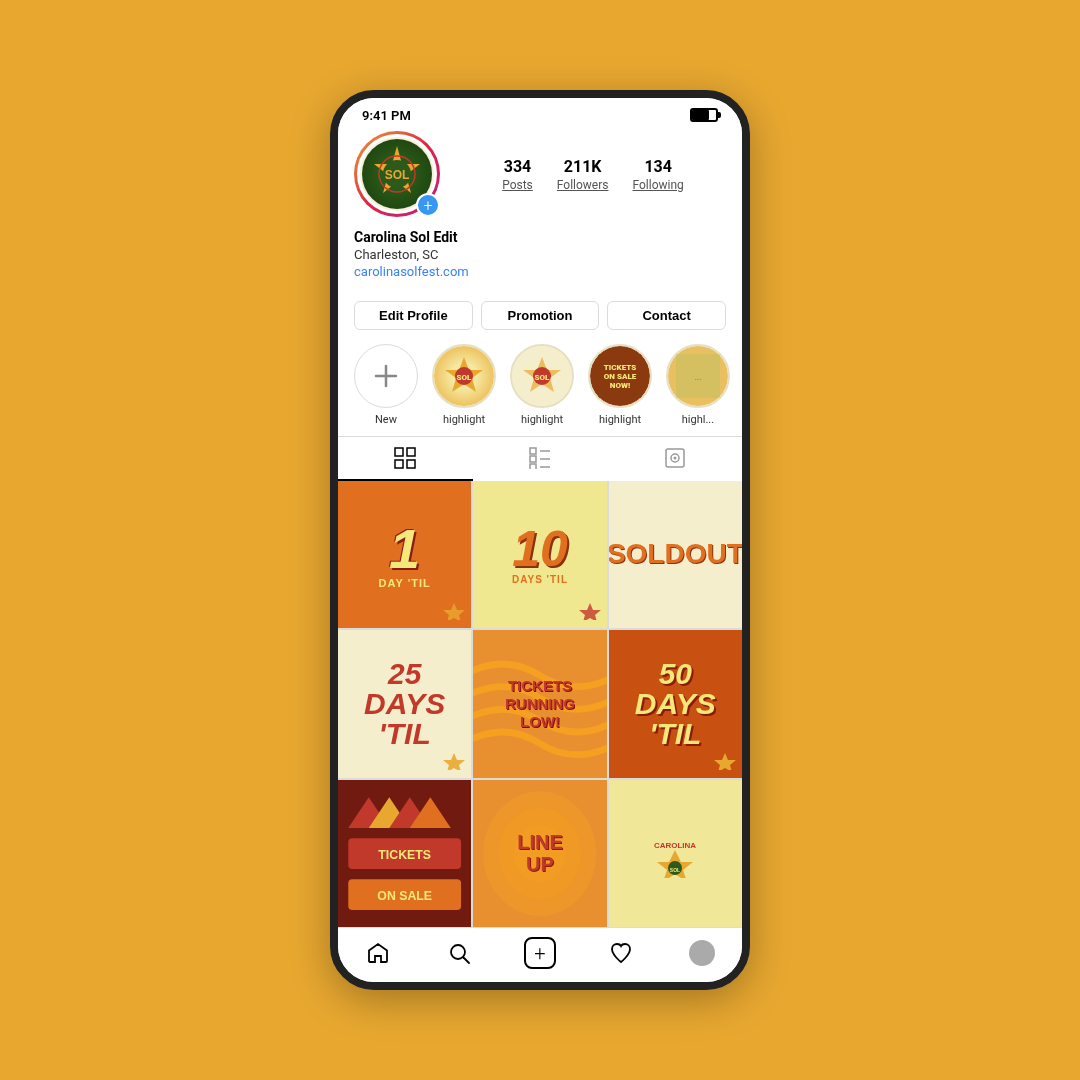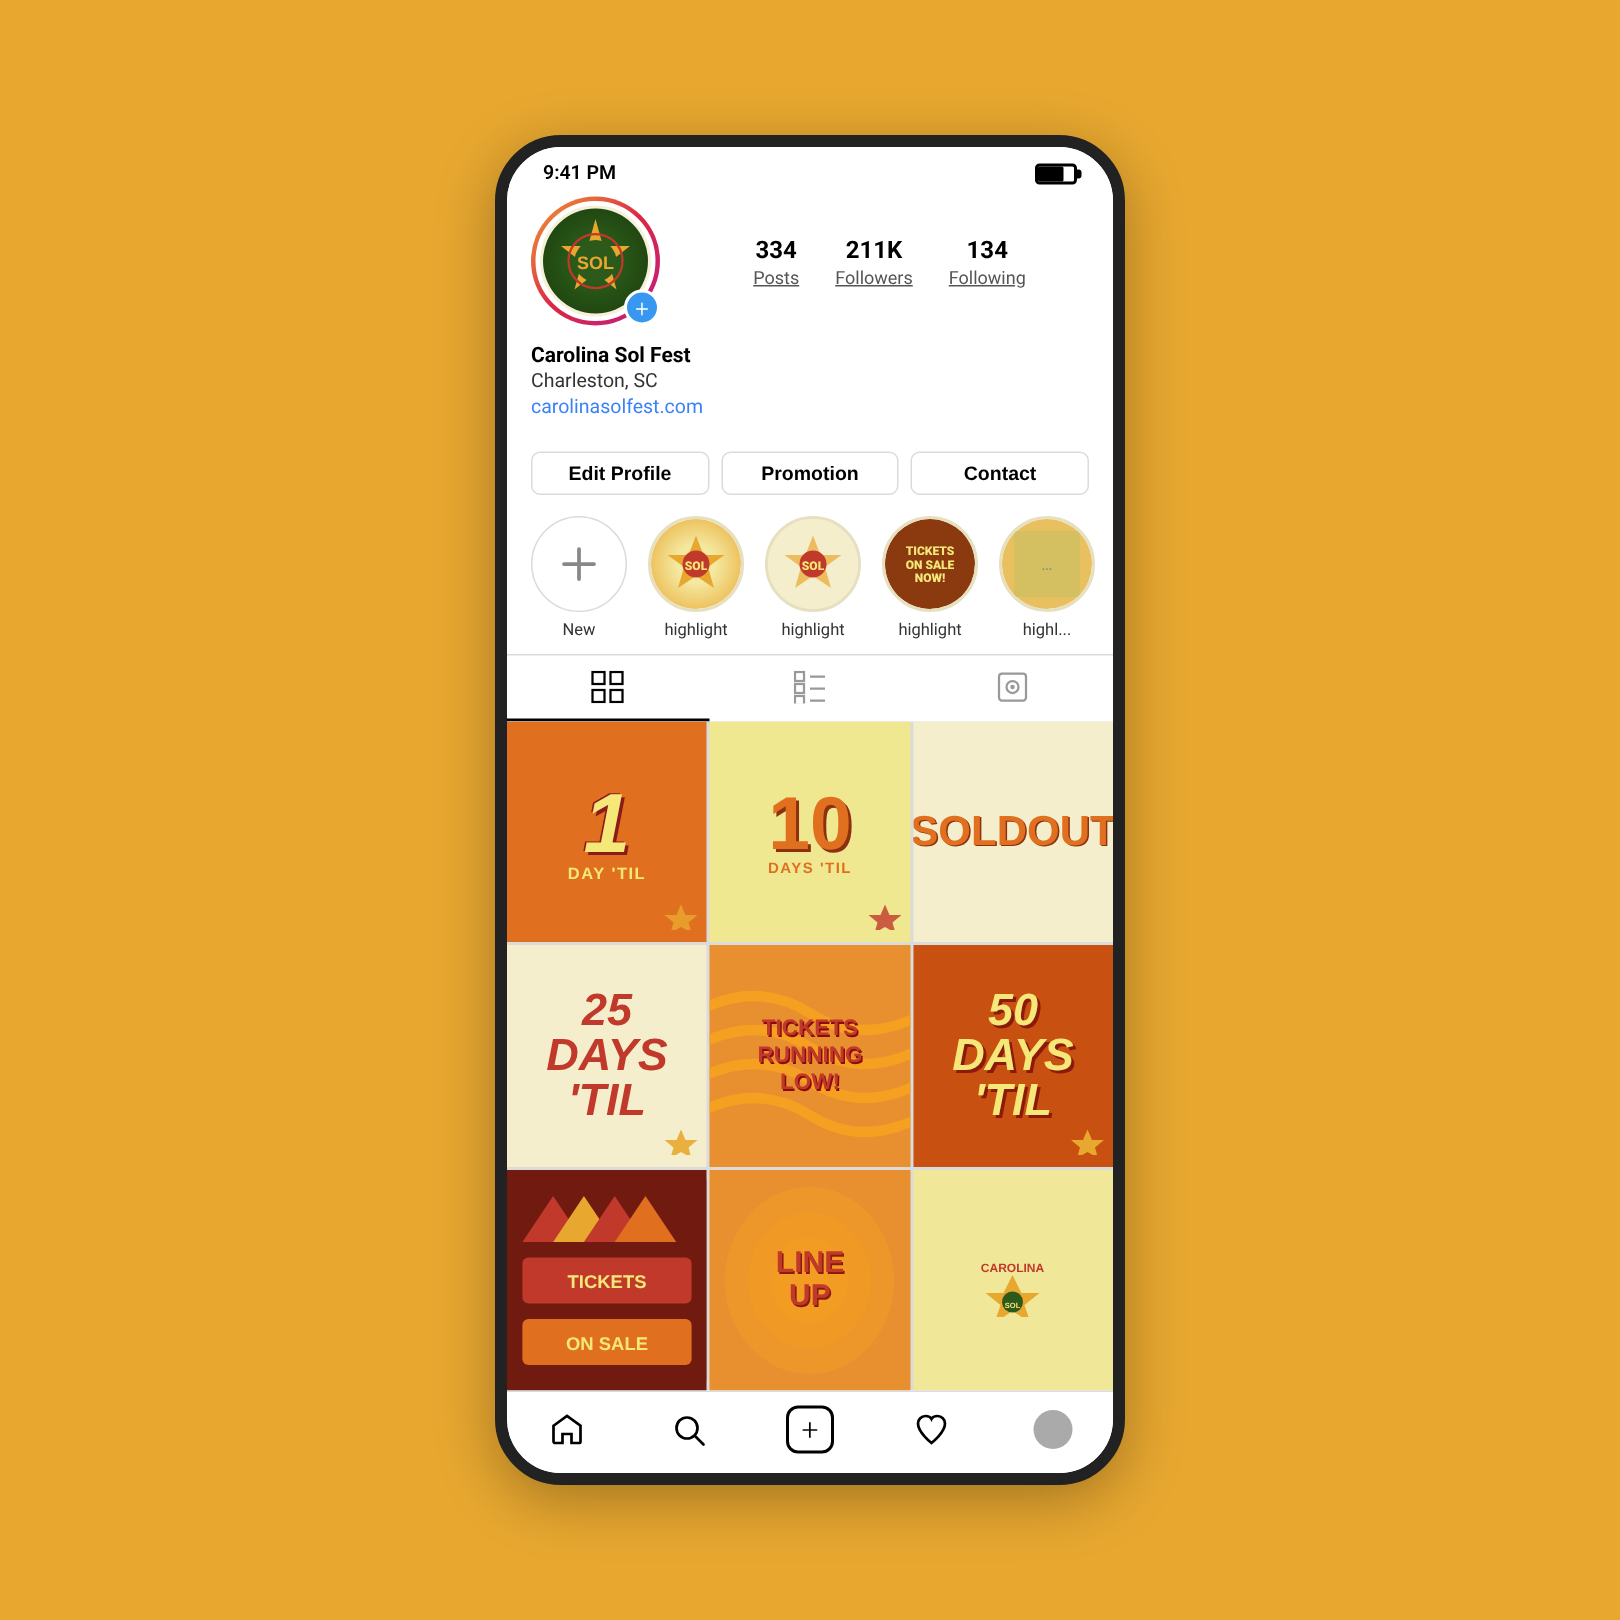--- a/index.html
+++ b/index.html
@@ -21,21 +21,20 @@
       overflow: hidden;
       display: flex;
       flex-direction: column;
       position: relative;
       box-shadow: 0 10px 40px rgba(0,0,0,0.3);
     }
     
     .status-bar {
       display: flex;
       justify-content: space-between;
-      align-items: center;
       padding: 10px 24px 4px;
       background: #fff;
       flex-shrink: 0;
     }
     .status-time {
       font-size: 13px;
       font-weight: 600;
       color: #000;
     }
     .battery-icon {
@@ -370,21 +369,21 @@
         <div class="stat-item">
           <span class="stat-number">211K</span>
           <span class="stat-label">Followers</span>
         </div>
         <div class="stat-item">
           <span class="stat-number">134</span>
           <span class="stat-label">Following</span>
         </div>
       </div>
     </div>
-    <div class="profile-name">Carolina Sol Fest</div>
+    <div class="profile-name">Carolina Sol Edit</div>
     <div class="profile-location">Charleston, SC</div>
     <div class="profile-link">carolinasolfest.com</div>
   </div>
 
   <div class="action-buttons">
     <button class="action-btn">Edit Profile</button>
     <button class="action-btn">Promotion</button>
     <button class="action-btn">Contact</button>
   </div>
 
@@ -491,21 +490,21 @@
         <div style="position:absolute;bottom:4px;right:4px;">
           <svg width="26" height="18" viewBox="0 0 26 18">
             <polygon points="13,1 16,8 24,8 18,13 20,20 13,16 6,20 8,13 2,8 10,8" fill="#e8a830" opacity="0.8"></polygon>
           </svg>
         </div>
       </div>
     </div>
 
     <div class="grid-cell" style="background:#f0e890;">
       <div style="display:flex;flex-direction:column;align-items:center;justify-content:center;width:100%;height:100%;padding:4px;">
-        <div style="font-size:50px;font-weight:900;color:#e07020;line-height:1;font-family:Impact,Arial Black,sans-serif;text-shadow:2px 2px 0 #8B3010;">10</div>
+        <div style="font-size:50px;font-weight:900;color:#e07020;line-height:1;font-style:italic;font-family:Impact,Arial Black,sans-serif;text-shadow:2px 2px 0 #8B3010;">10</div>
         <div style="font-size:10px;font-weight:800;color:#e07020;letter-spacing:1px;font-family:Arial Black,sans-serif;">DAYS 'TIL</div>
         <div style="position:absolute;bottom:4px;right:4px;">
           <svg width="26" height="18" viewBox="0 0 26 18">
             <polygon points="13,1 16,8 24,8 18,13 20,20 13,16 6,20 8,13 2,8 10,8" fill="#c0392b" opacity="0.8"></polygon>
           </svg>
         </div>
       </div>
     </div>
 
     <div class="grid-cell" style="background:#f5eecc;">

